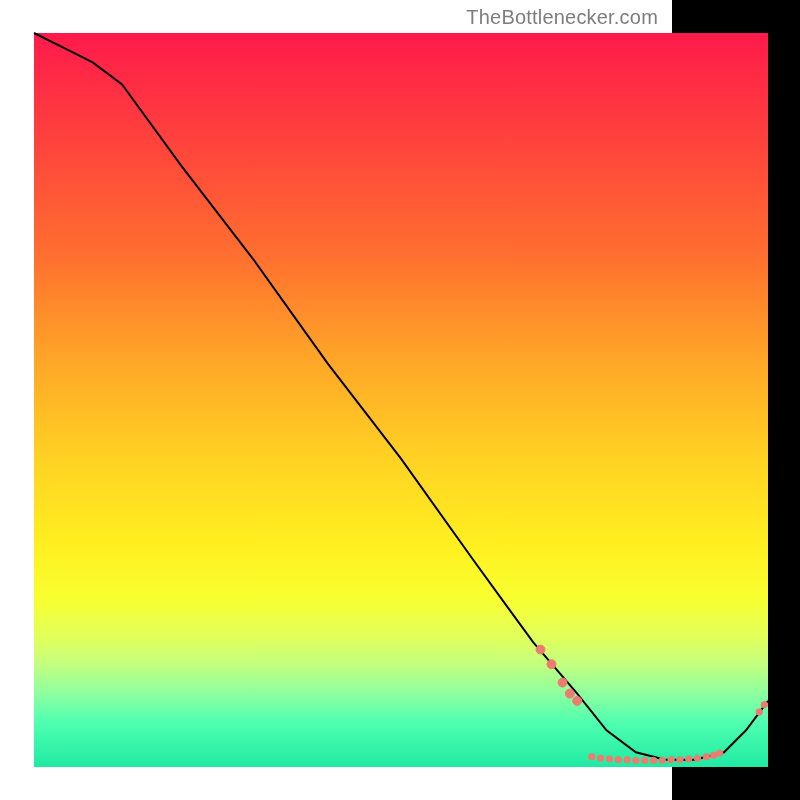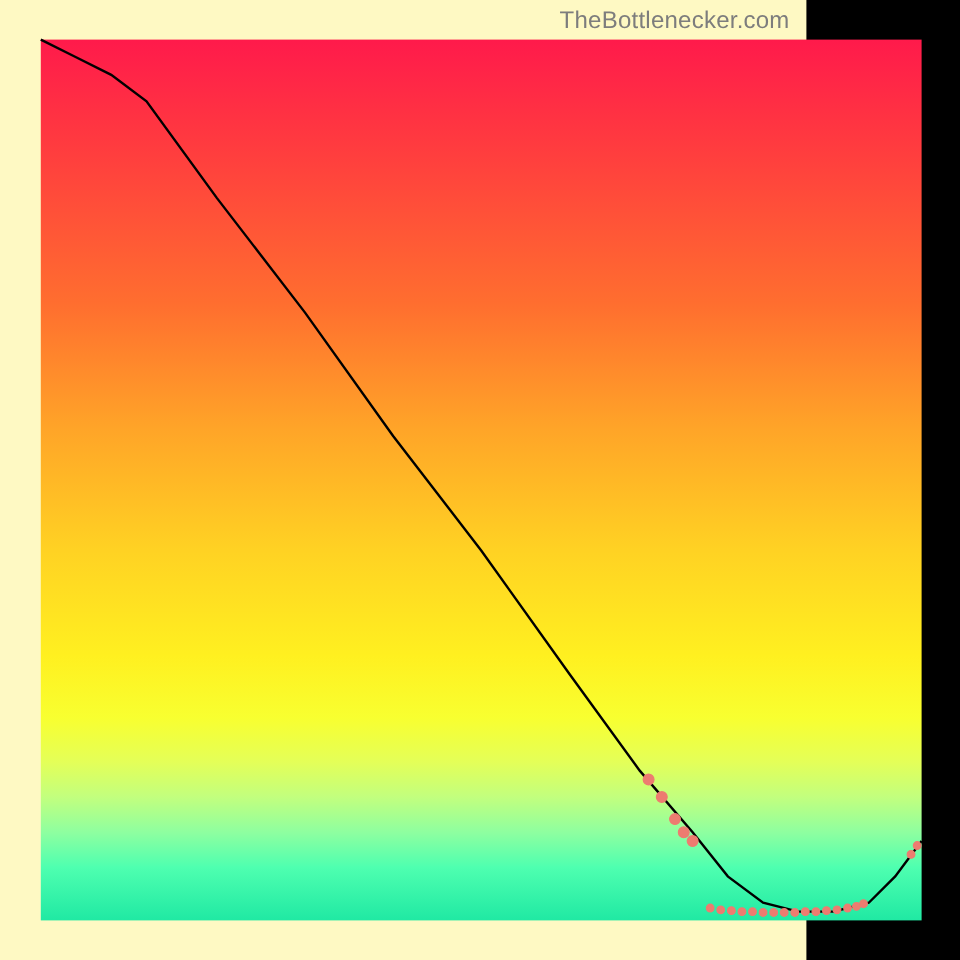--- a/index.html
+++ b/index.html
@@ -8,21 +8,21 @@
     width: 800px;
     height: 800px;
     background: #000;
     font-family: Arial, Helvetica, sans-serif;
     overflow: hidden;
   }
   .outer {
     position: relative;
     width: 672px;
     height: 800px;
-    background: #fef9c3;
+    background: #ffffff;
   }
   .source {
     position: absolute;
     top: 6px;
     right: 14px;
     color: #7d7d7d;
     font-size: 20px;
     letter-spacing: 0.2px;
   }
   .plot-area {

